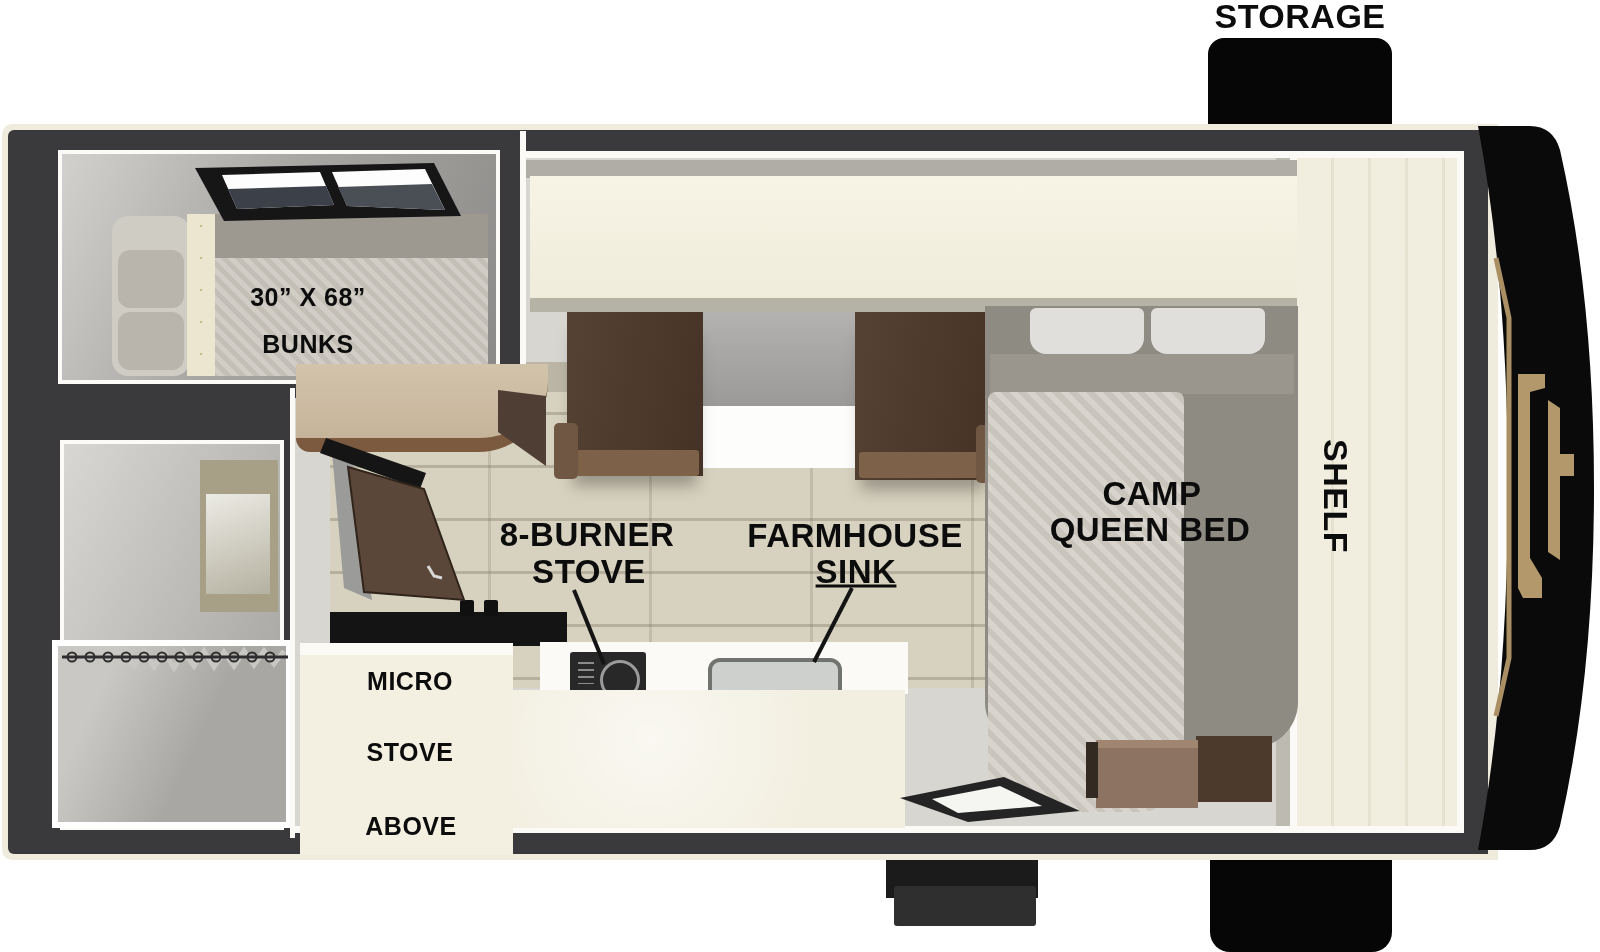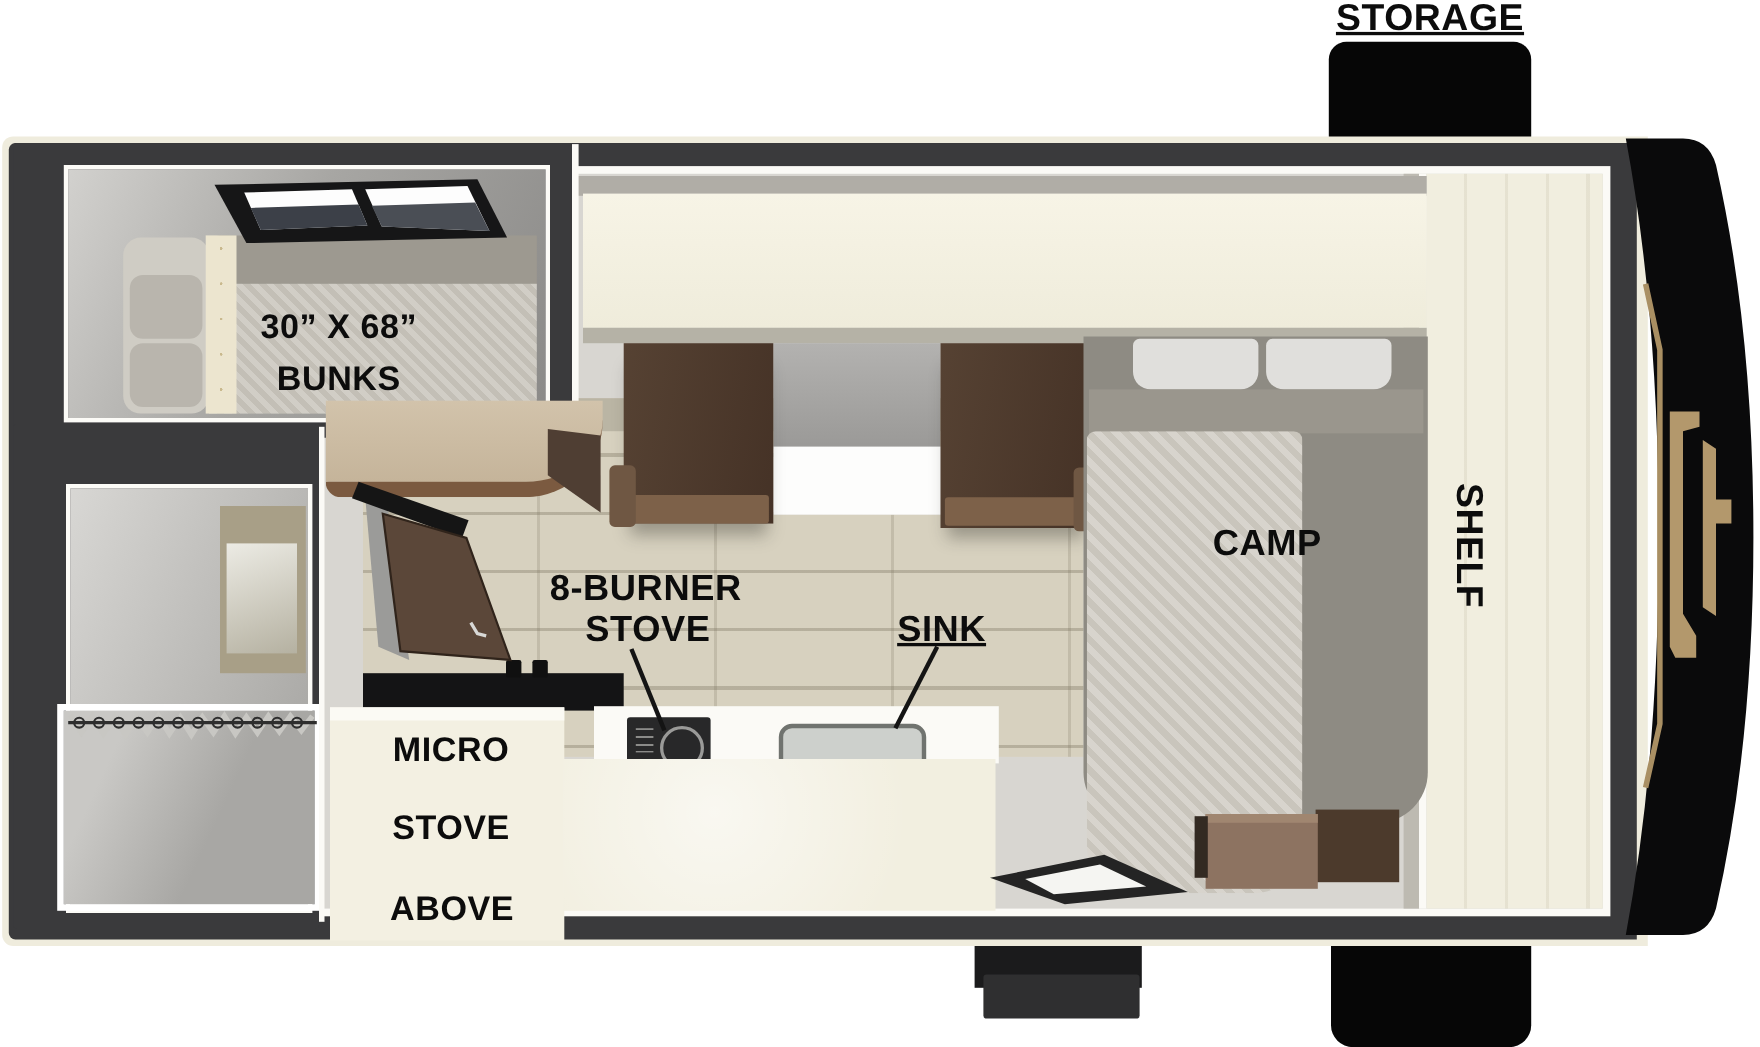--- a/index.html
+++ b/index.html
@@ -1,21 +1,21 @@
 <!DOCTYPE html>
 <html><head>
 <meta charset="utf-8">
 <style>
   html,body{margin:0;padding:0;background:#ffffff;}
   #canvas{position:relative;width:1600px;height:952px;background:#ffffff;overflow:hidden;
           font-family:"Liberation Sans", sans-serif;}
   .abs{position:absolute;}
   .lbl{position:absolute;font-weight:700;color:#0c0c0c;white-space:nowrap;
        transform:translate(-50%,-50%);letter-spacing:.5px;line-height:1;}
-  .f31{font-size:31px;} .f33{font-size:33px;text-align:center;} .f34{font-size:34px;}
+  .f31{font-size:25px;} .f33{font-size:33px;text-align:center;} .f34{font-size:34px;}
   .room{position:absolute;background:#3a3a3c;border-radius:3px;}
   .room-inner{position:absolute;border:4px solid #fcfbf7;}
   svg{display:block;}
 </style>
 </head>
 <body>
 
 <div id="canvas">
 
   <div class="abs" style="left:1208px;top:38px;width:184px;height:96px;background:#060606;border-radius:16px 16px 0 0;"></div>
@@ -157,24 +157,26 @@
 
     <g>
       <polygon points="900,798 1004,777 1080,811 968,822" fill="#242424"></polygon>
       <polygon points="932,799 1000,786 1042,806 958,813" fill="#f5f5f2"></polygon>
     </g>
 
     <line x1="574" y1="590" x2="604" y2="664" stroke="#141414" stroke-width="4"></line>
     <line x1="852" y1="588" x2="814" y2="662" stroke="#141414" stroke-width="4"></line>
   </svg>
 
-  <div class="lbl f34" style="left:1300px;top:16px;text-decoration:underline;">STORAGE</div>
+  <div class="lbl f34" style="left:1300px;top:16px;">STORAGE</div>
   <div class="lbl f31" style="left:308px;top:297px;">30” X 68”</div>
   <div class="lbl f31" style="left:308px;top:344px;">BUNKS</div>
   <div class="lbl f33" style="left:587px;top:534px;">8-BURNER</div>
   <div class="lbl f33" style="left:589px;top:571px;">STOVE</div>
+  <div class="lbl f33" style="left:855px;top:535px;">FARMHOUSE</div>
   <div class="lbl f33" style="left:856px;top:571px;text-decoration:underline;">SINK</div>
   <div class="lbl f31" style="left:410px;top:681px;">MICRO</div>
   <div class="lbl f31" style="left:410px;top:752px;">STOVE</div>
   <div class="lbl f31" style="left:411px;top:826px;">ABOVE</div>
   <div class="lbl f33" style="left:1152px;top:493px;">CAMP</div>
+  <div class="lbl f33" style="left:1150px;top:529px;">QUEEN BED</div>
   <div class="lbl f34" style="left:1336px;top:496px;transform:translate(-50%,-50%) rotate(90deg);">SHELF</div>
 </div>
 
 </body></html>

